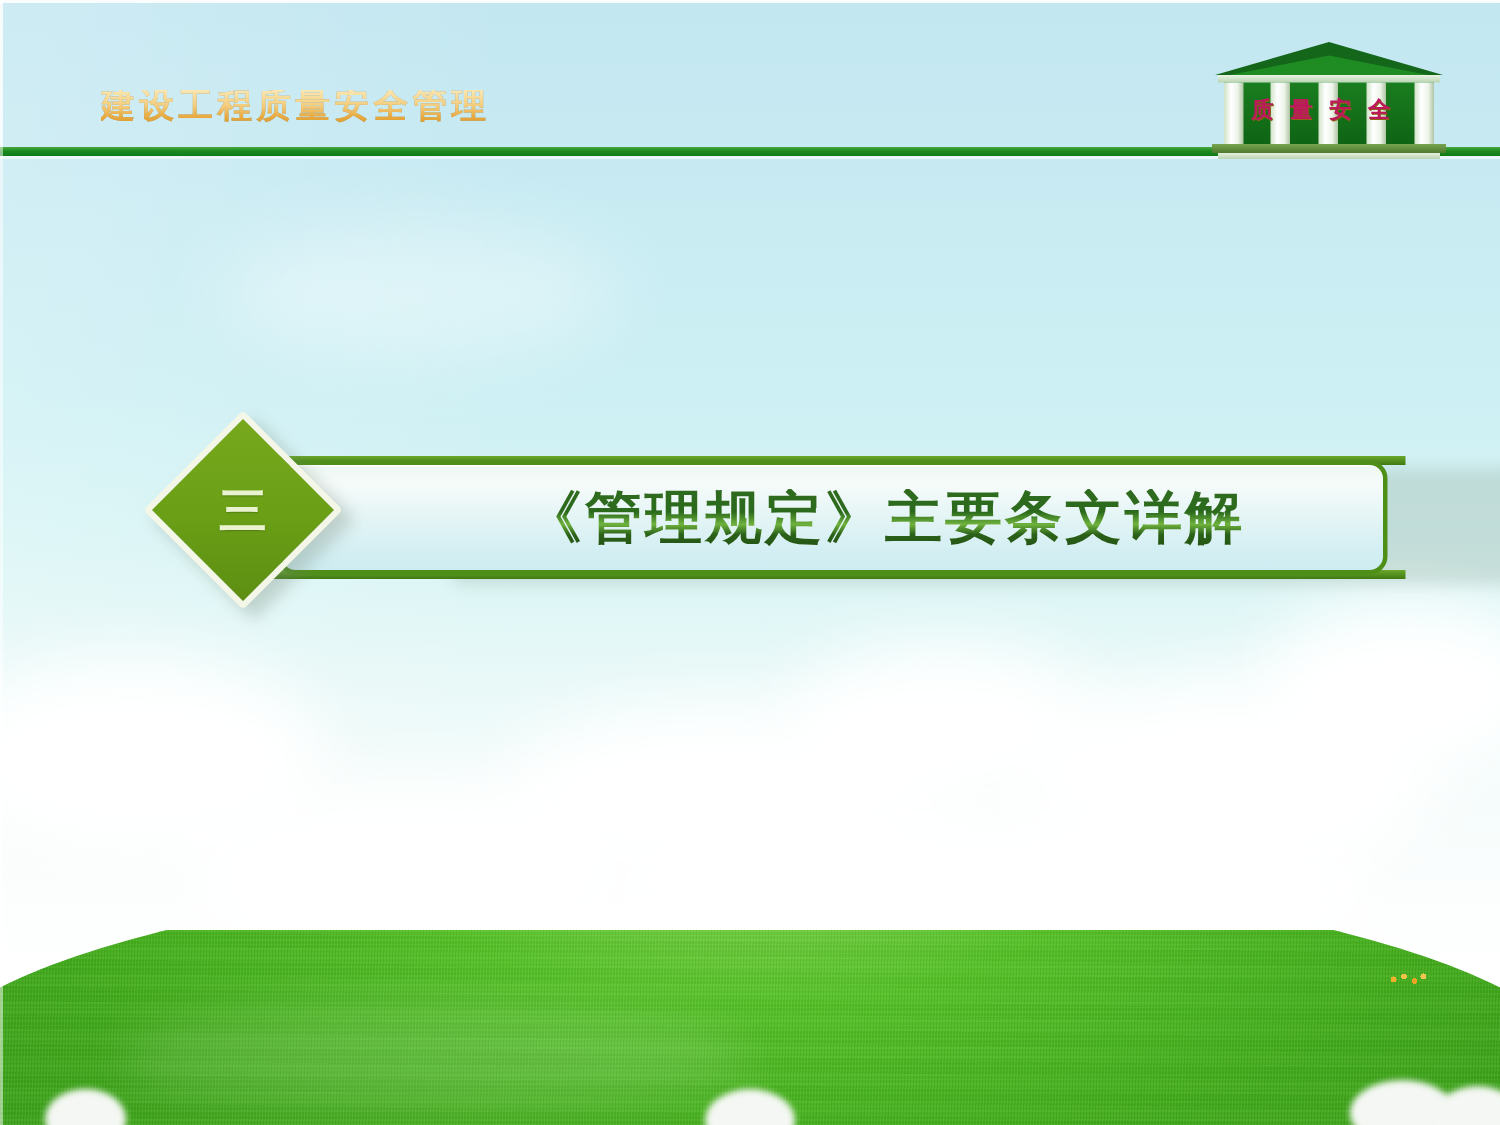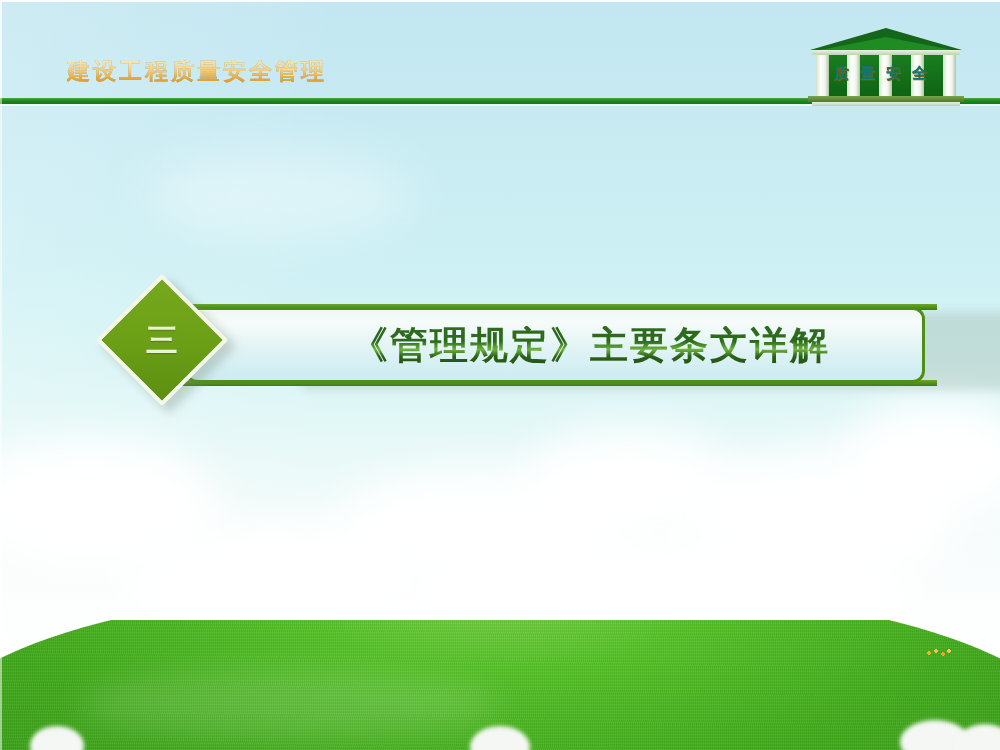--- a/index.html
+++ b/index.html
@@ -119,21 +119,21 @@
   }
   .logo .base2 {
     position:absolute; left:6px; top:74px; width:148px; height:4px;
     background:linear-gradient(to bottom,#e6f0df,#bcd4b1);
   }
   .logo .logo-text {
     position:absolute; left:10px; top:38px; width:140px;
     text-align:center;
     font-size:15px; font-weight:bold; letter-spacing:11px;
     line-height:1;
-    color:#0f766e;
+    color:#be185d;
     text-shadow:0.5px 0.5px 0 #8a6410;
     white-space:nowrap;
     z-index:3;
   }
 
   
   .banner-wrap {
     position:absolute; left:105px; top:288px;
     width:830px; height:110px;
   }

